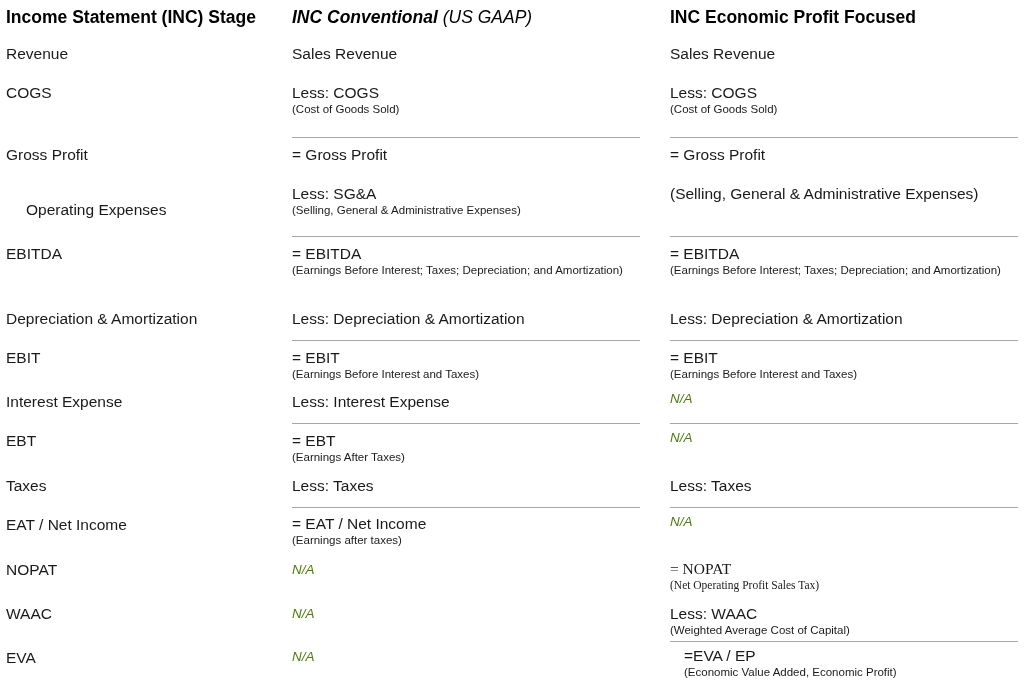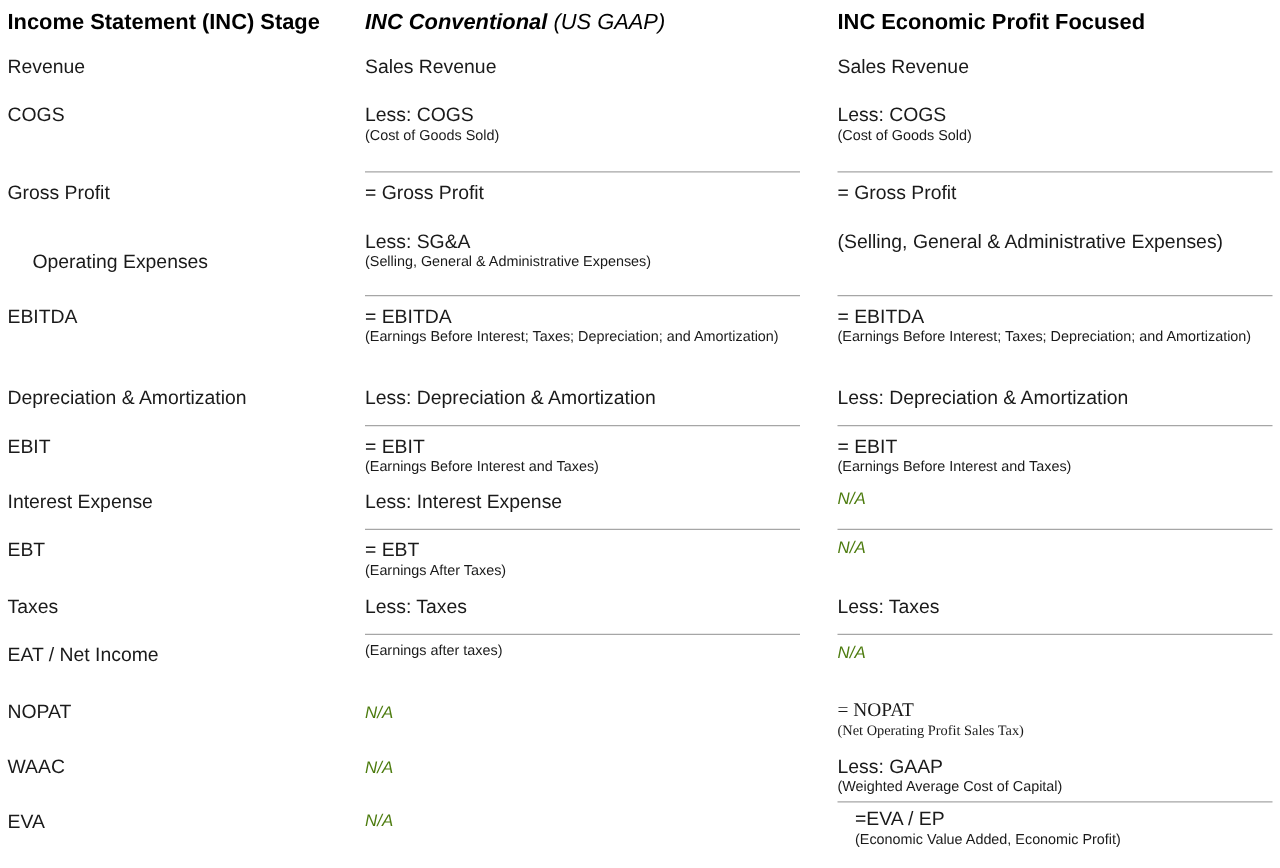--- a/index.html
+++ b/index.html
@@ -134,20 +134,21 @@
   <div class="rule" style="left:292px; width:348px; top:423px;"></div>
   <div class="row" style="left:292px; width:348px; top:431px;">
     <div class="line">= EBT</div>
     <div class="sub">(Earnings After Taxes)</div>
   </div>
   <div class="row" style="left:292px; width:348px; top:476px;">
     <div class="line">Less: Taxes</div>
   </div>
   <div class="rule" style="left:292px; width:348px; top:507px;"></div>
   <div class="row" style="left:292px; width:348px; top:514px;">
+    <div class="line">= EAT / Net Income</div>
     <div class="sub">(Earnings after taxes)</div>
   </div>
   <div class="row" style="left:292px; width:348px; top:562px;">
     <div class="na">N/A</div>
   </div>
   <div class="row" style="left:292px; width:348px; top:606px;">
     <div class="na">N/A</div>
   </div>
   <div class="row" style="left:292px; width:348px; top:649px;">
     <div class="na">N/A</div>
@@ -192,21 +193,21 @@
   </div>
   <div class="rule" style="left:670px; width:348px; top:507px;"></div>
   <div class="row" style="left:670px; width:348px; top:514px;">
     <div class="na">N/A</div>
   </div>
   <div class="row" style="left:670px; width:348px; top:559px;font-family:Liberation Serif, serif;">
     <div class="line">= NOPAT</div>
     <div class="sub">(Net Operating Profit Sales Tax)</div>
   </div>
   <div class="row" style="left:670px; width:348px; top:604px;">
-    <div class="line">Less: GAAP</div>
+    <div class="line">Less: WAAC</div>
     <div class="sub">(Weighted Average Cost of Capital)</div>
   </div>
   <div class="rule" style="left:670px; width:348px; top:641px;"></div>
   <div class="row" style="left:684px; width:348px; top:646px;">
     <div class="line">=EVA / EP</div>
     <div class="sub">(Economic Value Added, Economic Profit)</div>
   </div>
 
 </div>
 

